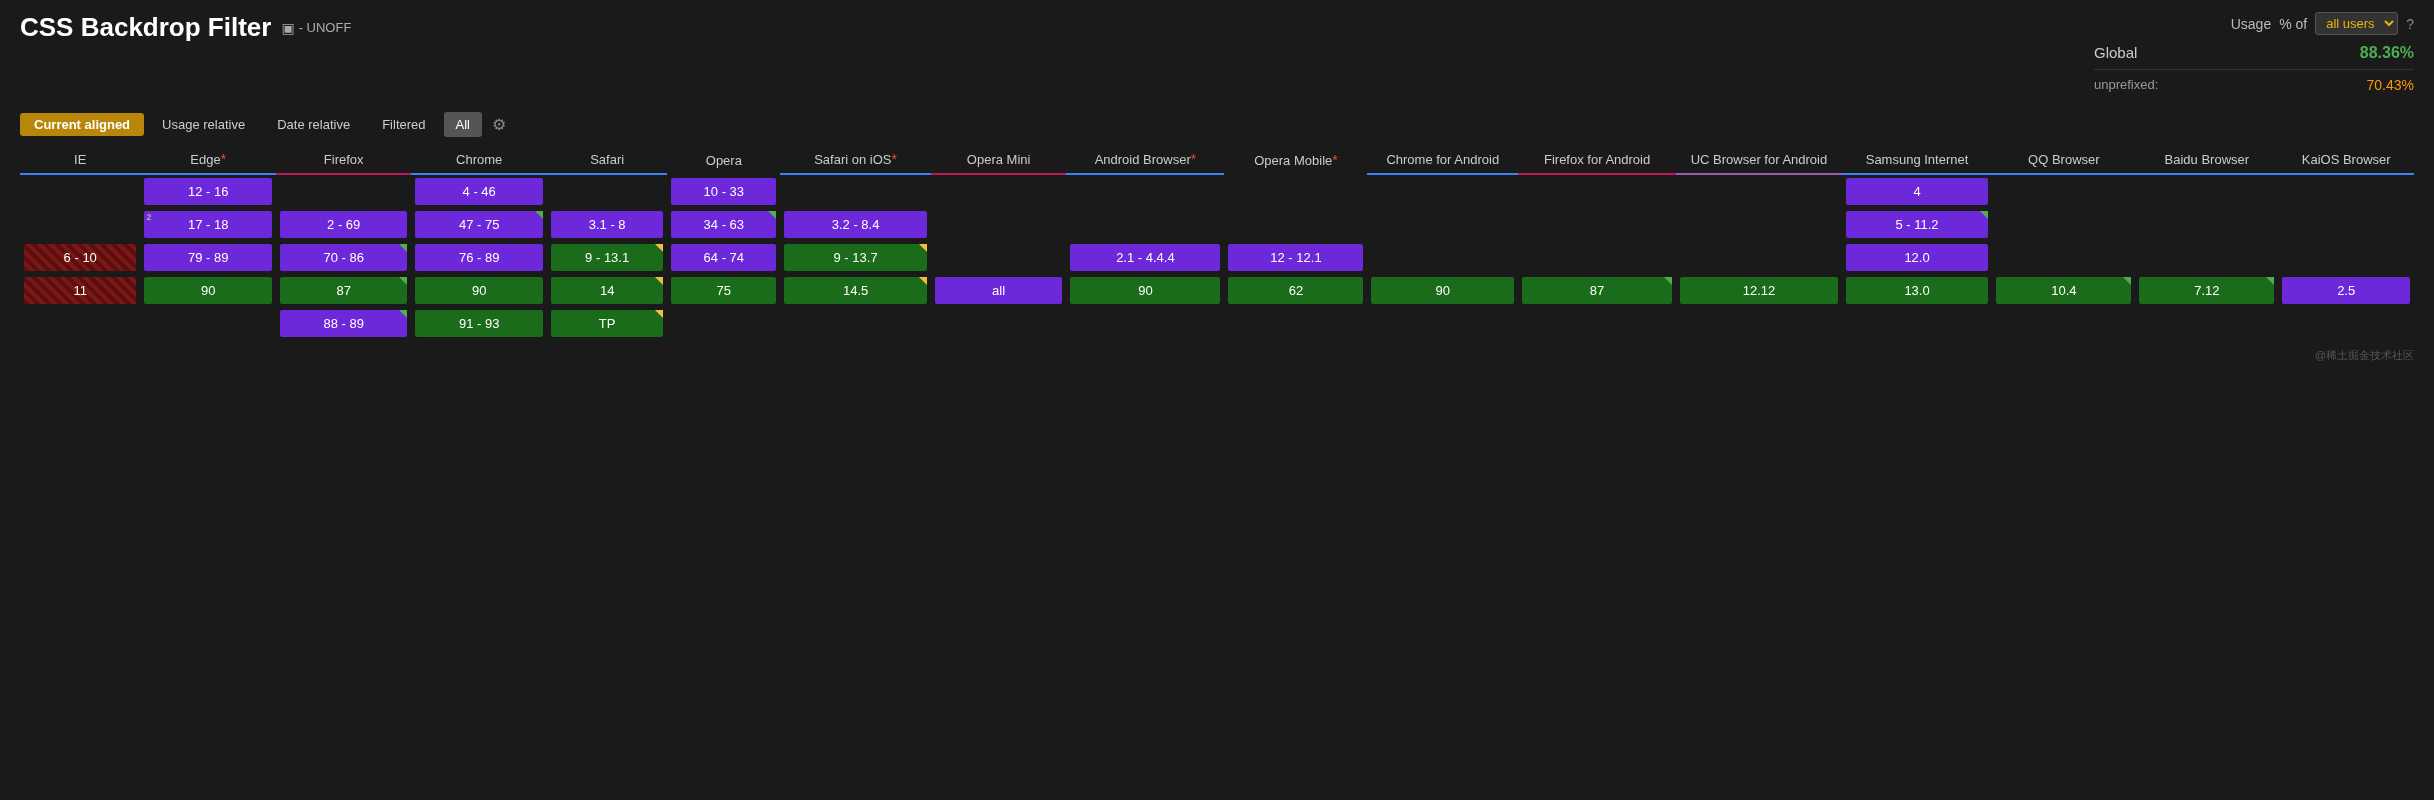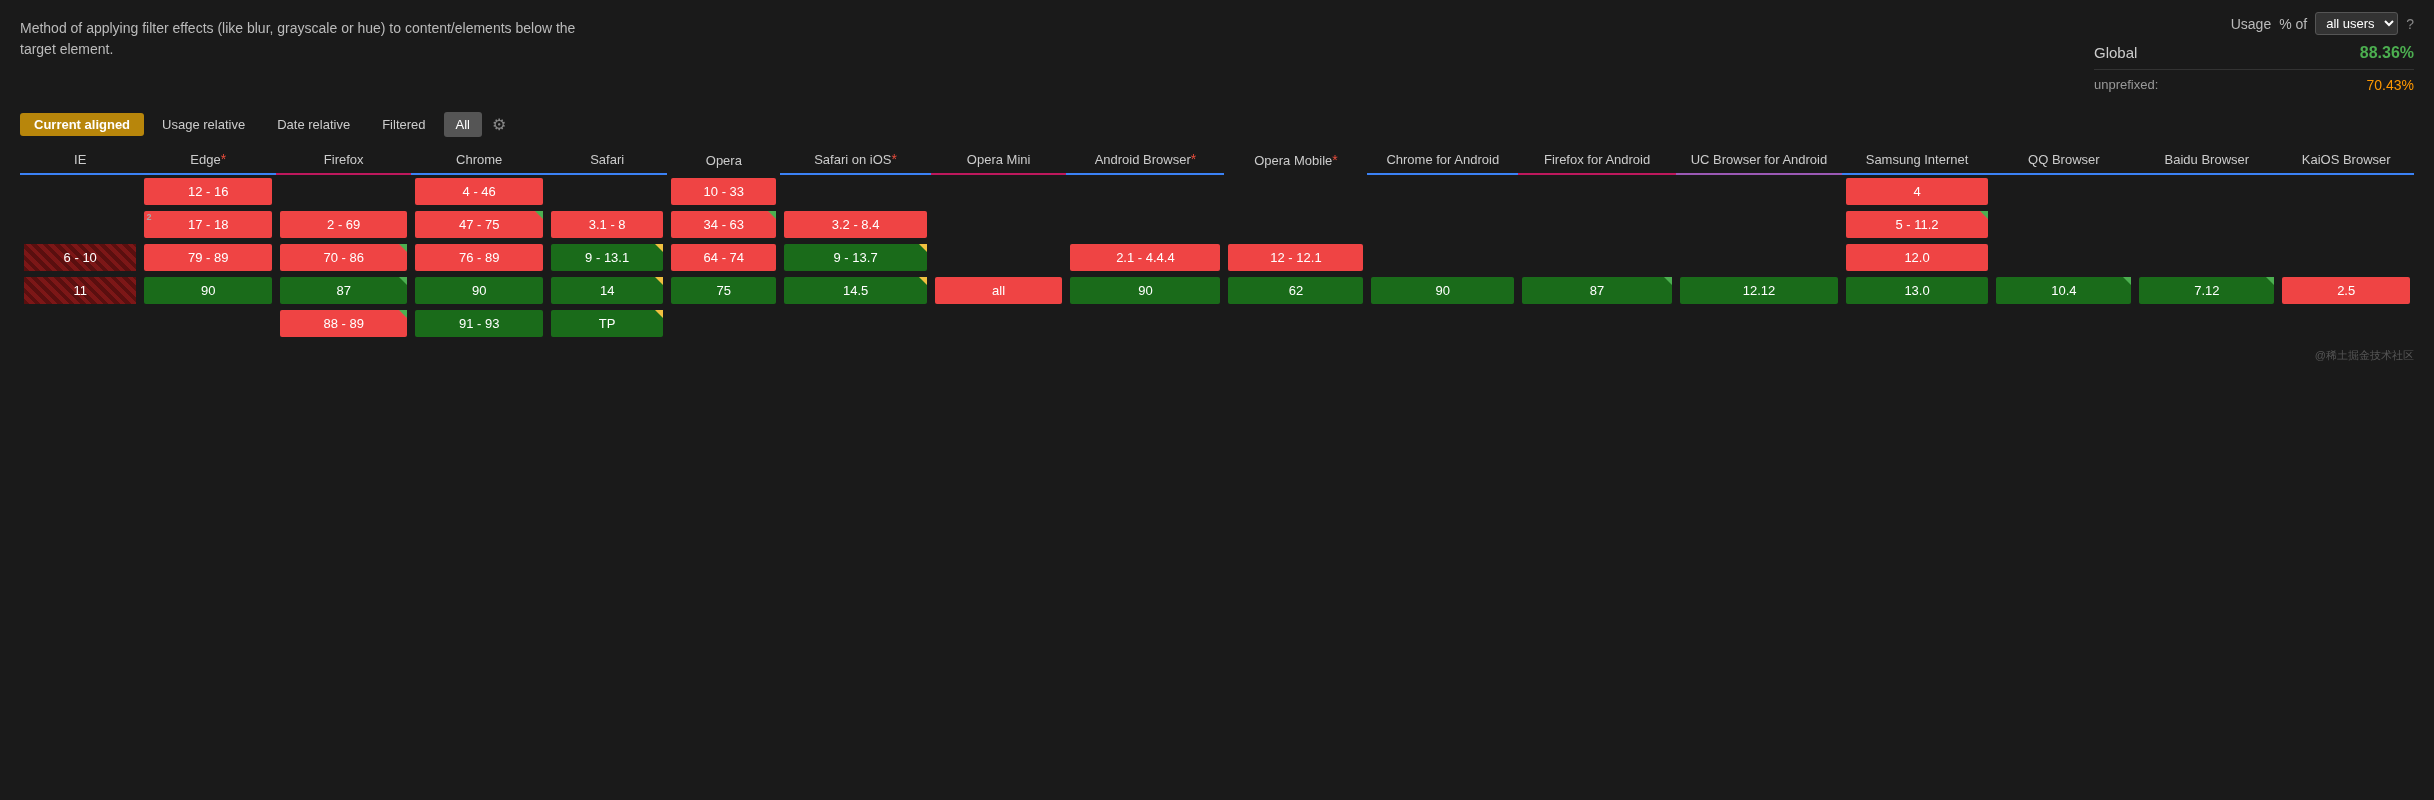--- a/index.html
+++ b/index.html
@@ -53,21 +53,21 @@
       display: flex;
       align-items: center;
       justify-content: flex-end;
       gap: 8px;
       color: #bbb;
       font-size: 14px;
       margin-bottom: 6px;
     }
     .usage-select {
       background: #333;
-      color: #ffffff;
+      color: #eab308;
       border: 1px solid #555;
       padding: 2px 6px;
       font-size: 13px;
       border-radius: 3px;
     }
     .question-mark {
       color: #888;
       font-size: 14px;
     }
     .usage-row {
@@ -138,21 +138,21 @@
     }
     .header-underline-blue { border-bottom: 2px solid #3b82f6; }
     .header-underline-orange { border-bottom: 2px solid #be185d; }
     .header-underline-purple { border-bottom: 2px solid #9b59b6; }
     .browser-table td {
       text-align: center;
       padding: 3px 4px;
       font-size: 13px;
     }
     .cell-red {
-      background: #ef4444;
+      background: #6d28d9;
       color: #fff;
       border-radius: 2px;
       padding: 6px 4px;
       display: block;
     }
     .cell-green {
       background: #1a6b1a;
       color: #fff;
       border-radius: 2px;
       padding: 6px 4px;
@@ -231,21 +231,24 @@
     .col-samsung { width: 100px; }
     .col-qq { width: 95px; }
     .col-baidu { width: 95px; }
     .col-kaios { width: 90px; }
   </style>
 </head>
 <body>
 
 <div class="top-bar">
   <div class="title-area">
-    <div class="subtitle">Method of applying filter effects (like blur, grayscale or hue) to content/elements below the target element.</div>
+    <div class="main-title">
+      <span>CSS Backdrop Filter</span>
+      <span class="unoff-badge">- UNOFF</span>
+    </div>
   </div>
   <div class="usage-panel">
     <div class="usage-header">
       <span>Usage</span>
       <span>% of</span>
       <select class="usage-select">
         <option>all users</option>
       </select>
       <span class="question-mark">?</span>
     </div>

